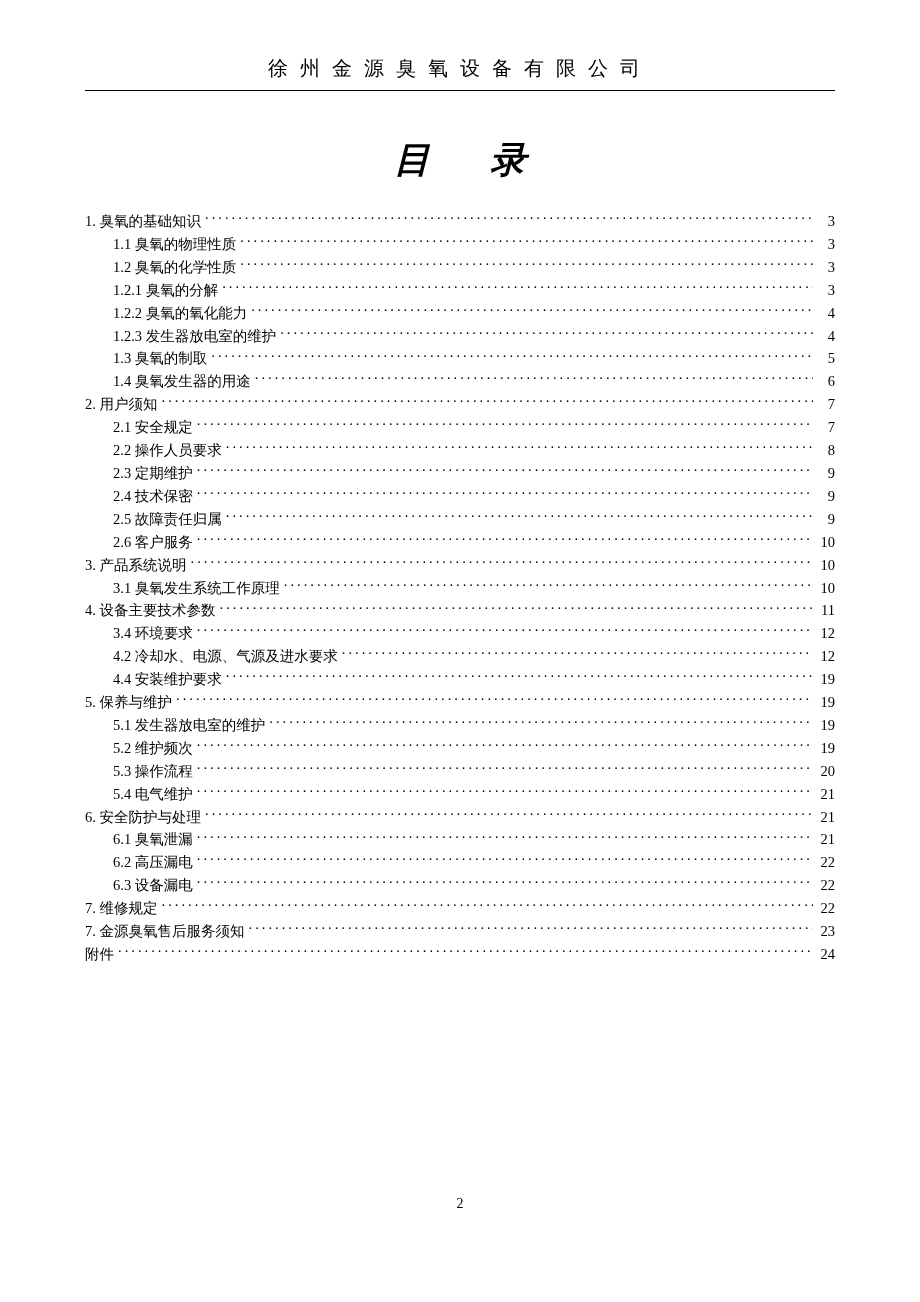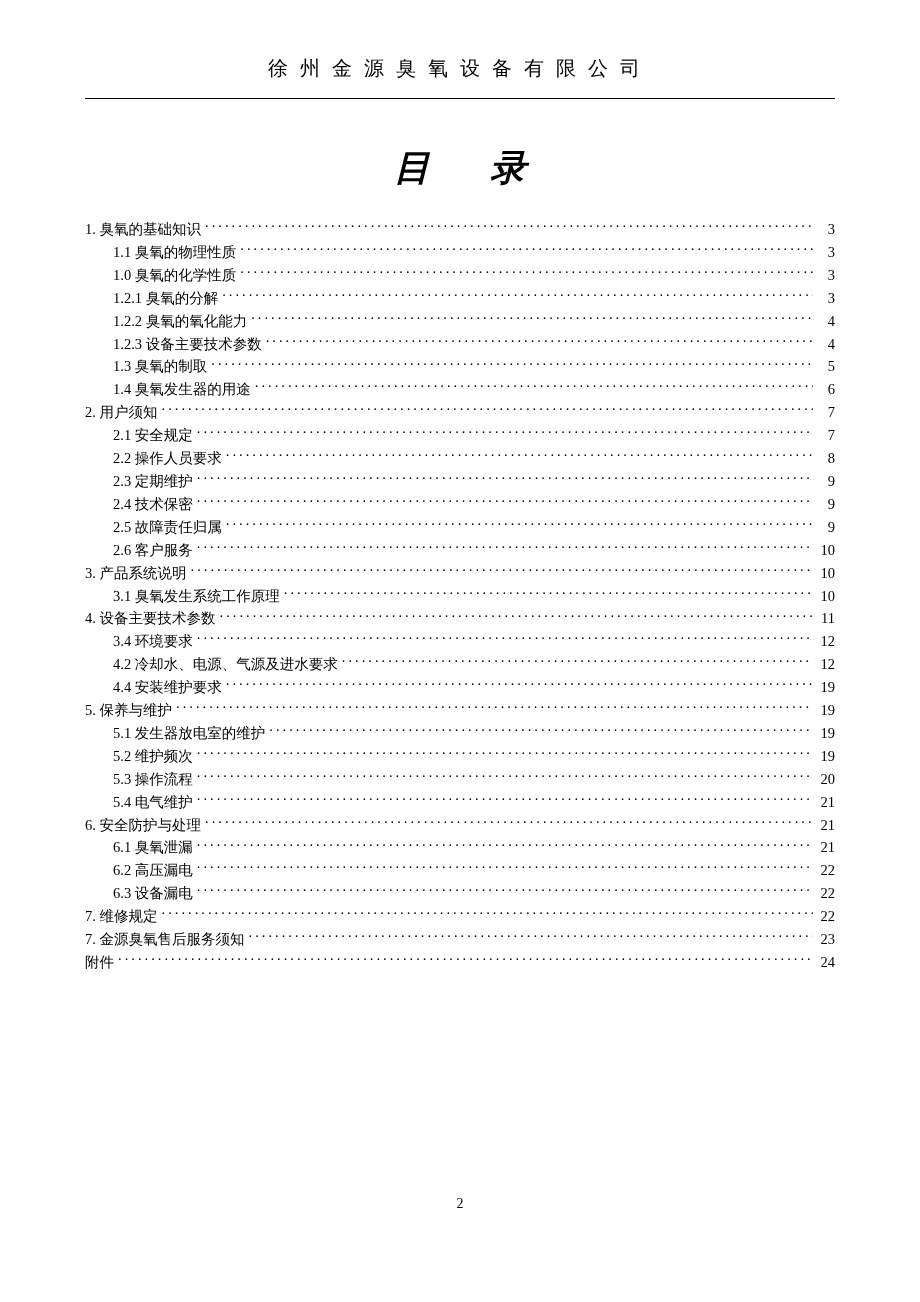--- a/index.html
+++ b/index.html
@@ -12,21 +12,21 @@
       background: #ffffff;
       width: 920px;
       height: 1302px;
       position: relative;
       padding: 55px 85px 0 85px;
     }
     .header {
       text-align: center;
       font-size: 20px;
       letter-spacing: 12px;
-      padding-bottom: 16px;
+      padding-bottom: 8px;
       border-bottom: 1.5px solid #000;
       margin-bottom: 45px;
       font-family: "SimSun", "宋体", serif;
     }
     .title {
       text-align: center;
       font-size: 36px;
       font-weight: bold;
       margin-bottom: 25px;
       letter-spacing: 60px;
@@ -92,36 +92,36 @@
       <span class="toc-label">1. 臭氧的基础知识</span>
       <span class="toc-dots"></span>
       <span class="toc-page">3</span>
     </div>
     <div class="toc-row indent-1">
       <span class="toc-label">1.1 臭氧的物理性质</span>
       <span class="toc-dots"></span>
       <span class="toc-page">3</span>
     </div>
     <div class="toc-row indent-1">
-      <span class="toc-label">1.0 臭氧的化学性质</span>
+      <span class="toc-label">1.2 臭氧的化学性质</span>
       <span class="toc-dots"></span>
       <span class="toc-page">3</span>
     </div>
     <div class="toc-row indent-1">
       <span class="toc-label">1.2.1 臭氧的分解</span>
       <span class="toc-dots"></span>
       <span class="toc-page">3</span>
     </div>
     <div class="toc-row indent-1">
       <span class="toc-label">1.2.2 臭氧的氧化能力</span>
       <span class="toc-dots"></span>
       <span class="toc-page">4</span>
     </div>
     <div class="toc-row indent-1">
-      <span class="toc-label">1.2.3 设备主要技术参数</span>
+      <span class="toc-label">1.2.3 发生器放电室的维护</span>
       <span class="toc-dots"></span>
       <span class="toc-page">4</span>
     </div>
     <div class="toc-row indent-1">
       <span class="toc-label">1.3 臭氧的制取</span>
       <span class="toc-dots"></span>
       <span class="toc-page">5</span>
     </div>
     <div class="toc-row indent-1">
       <span class="toc-label">1.4 臭氧发生器的用途</span>

